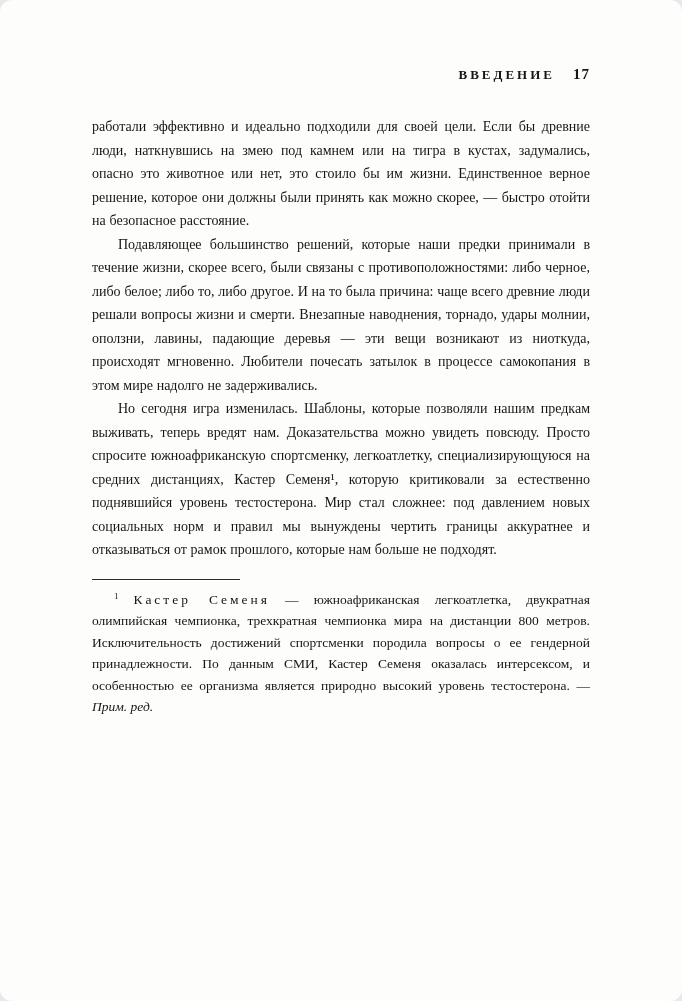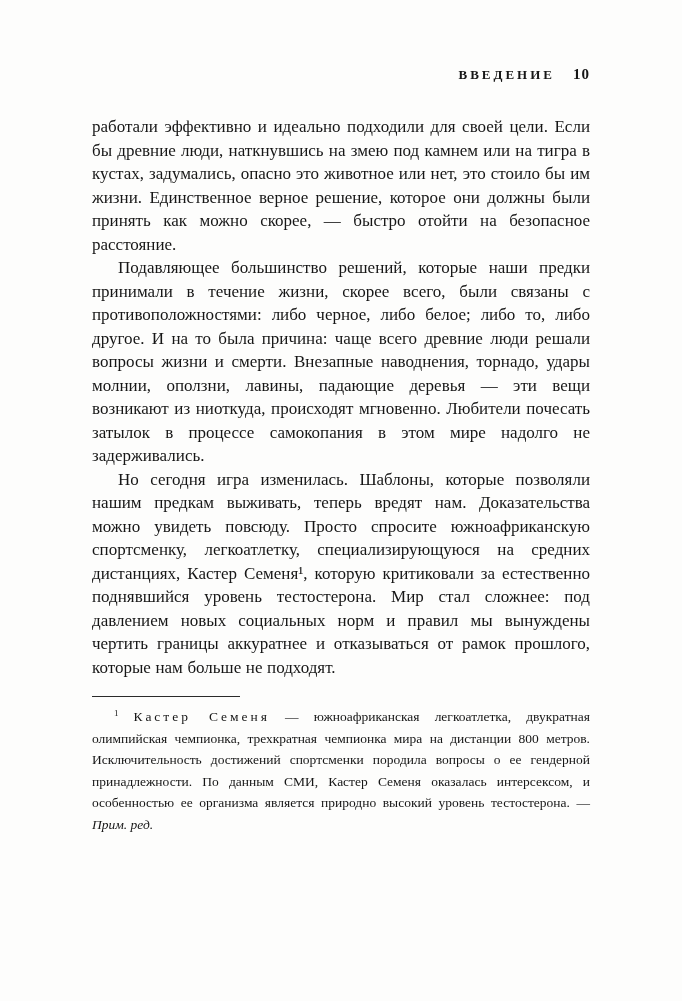--- a/index.html
+++ b/index.html
@@ -11,20 +11,21 @@
   .page {
     position: relative;
     width: 682px;
     height: 1001px;
     margin: 0 auto;
     background: #fdfdfc;
     color: #161616;
     box-sizing: border-box;
     padding: 66px 92px 16px 92px;
     overflow: hidden;
+    border-radius: 12px;
   }
   
   .running-head {
     display: flex;
     justify-content: flex-end;
     align-items: baseline;
     gap: 18px;
     margin-bottom: 32px;
   }
   .running-head .chapter {
@@ -34,21 +35,21 @@
     text-transform: uppercase;
   }
   .running-head .pagenum {
     font-size: 15px;
     font-weight: 600;
     letter-spacing: 1px;
   }
   
   .body-text p {
     margin: 0;
-    font-size: 17px;
+    font-size: 14px;
     line-height: 23.5px;
     text-align: justify;
     hyphens: auto;
     -webkit-hyphens: auto;
     word-spacing: 0.02em;
   }
   .body-text p.indent {
     text-indent: 26px;
   }
   
@@ -79,21 +80,21 @@
     font-style: italic;
   }
 </style>
 </head>
 <body>
 
 <div class="page">
 
   <div class="running-head">
     <span class="chapter">ВВЕДЕНИЕ</span>
-    <span class="pagenum">10</span>
+    <span class="pagenum">17</span>
   </div>
 
   <div class="body-text">
     <p>работали эффективно и идеально подходили для своей цели. Если бы древние люди, наткнувшись на змею под камнем или на тигра в кустах, задумались, опасно это животное или нет, это стоило бы им жизни. Единственное верное решение, которое они должны были принять как можно скорее, — быстро отойти на безопасное расстояние.</p>
     <p class="indent">Подавляющее большинство решений, которые наши предки принимали в течение жизни, скорее всего, были связаны с противоположностями: либо черное, либо белое; либо то, либо другое. И на то была причина: чаще всего древние люди решали вопросы жизни и смерти. Внезапные наводнения, торнадо, удары молнии, оползни, лавины, падающие деревья — эти вещи возникают из ниоткуда, происходят мгновенно. Любители почесать затылок в процессе самокопания в этом мире надолго не задерживались.</p>
     <p class="indent">Но сегодня игра изменилась. Шаблоны, которые позволяли нашим предкам выживать, теперь вредят нам. Доказательства можно увидеть повсюду. Просто спросите южноафриканскую спортсменку, легкоатлетку, специализирующуюся на средних дистанциях, Кастер Семеня¹, которую критиковали за естественно поднявшийся уровень тестостерона. Мир стал сложнее: под давлением новых социальных норм и правил мы вынуждены чертить границы аккуратнее и отказываться от рамок прошлого, которые нам больше не подходят.</p>
   </div>
 
   <hr class="footnote-rule">
 

